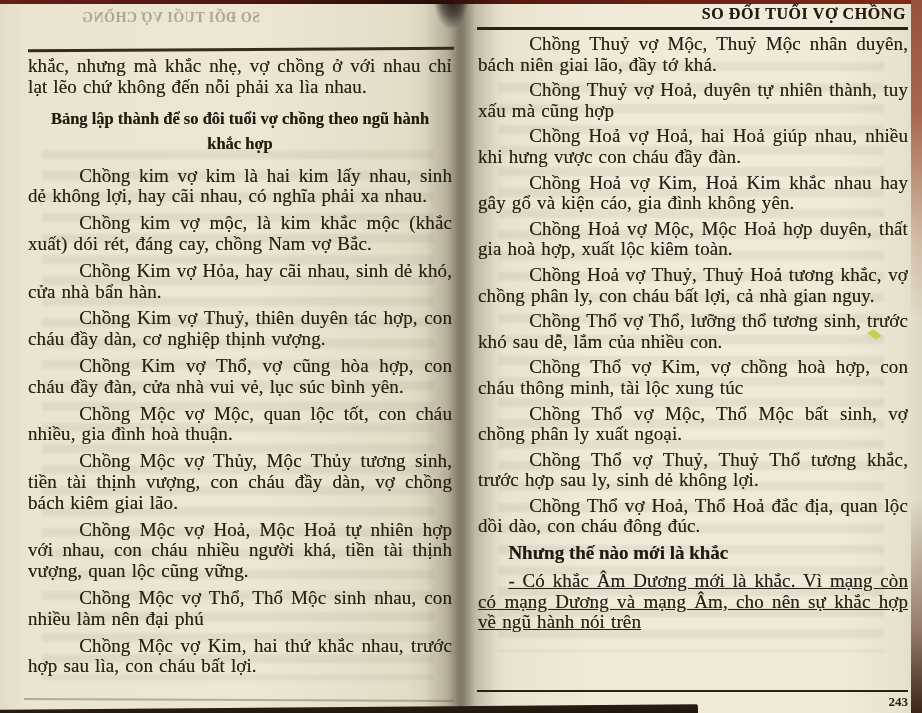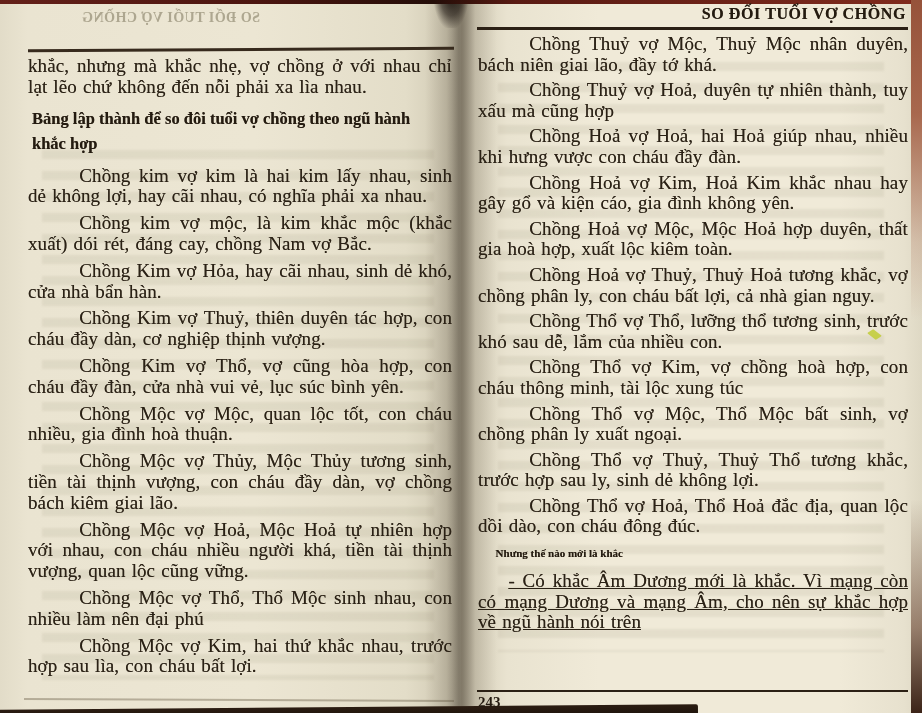--- a/index.html
+++ b/index.html
@@ -36,31 +36,31 @@
   .rule-left-bottom{left:24px;top:699px;width:430px;height:1.5px;background:rgba(100,88,66,.40);transform:rotate(0.25deg);}
   
   .leftcol{position:absolute;left:28px;top:56px;width:424px;color:#2a2115;}
   .rightcol{position:absolute;left:478px;top:34px;width:430px;color:#2a2115;}
   p.body{margin:0 0 6px 0;font-size:19px;line-height:20.8px;text-align:justify;
     text-indent:2.7em;word-spacing:1.2px;letter-spacing:.1px;
     text-shadow:0 0 .5px rgba(42,33,21,.55);}
   .rightcol p.body{margin-bottom:5px;line-height:20.6px;}
   p.noindent{text-indent:0;}
   .section-heading{margin:8px 4px 10px 4px;font-size:16.5px;line-height:25px;font-weight:bold;
-    color:#241b10;text-shadow:0 0 .6px rgba(36,27,16,.6);}
-  .sub-heading{margin:4px 0 7px 0;font-size:11px;line-height:22px;font-weight:bold;
+    text-align:center;color:#241b10;text-shadow:0 0 .6px rgba(36,27,16,.6);}
+  .sub-heading{margin:4px 0 7px 0;font-size:19px;line-height:22px;font-weight:bold;
     text-indent:1.6em;color:#241b10;text-shadow:0 0 .6px rgba(36,27,16,.6);}
   .running-header{position:absolute;left:478px;top:5px;width:428px;text-align:right;
     font-weight:bold;font-size:16px;letter-spacing:.6px;color:#241b10;
     text-shadow:0 0 .6px rgba(36,27,16,.6);}
   .bleed-header{position:absolute;left:30px;top:10px;width:230px;
     transform:scaleX(-1);font-weight:bold;font-size:14px;letter-spacing:.5px;
     color:rgba(122,114,90,.55);filter:blur(.4px);white-space:nowrap;}
-  .page-number{position:absolute;left:478px;top:694px;width:430px;text-align:left;
-    font-weight:bold;font-size:15px;color:#241a10;}
+  .page-number{position:absolute;left:478px;top:694px;width:430px;text-align:right;
+    font-weight:bold;font-size:13px;color:#241a10;}
   
   .ghost{position:absolute;pointer-events:none;filter:blur(1.1px);
     background:repeating-linear-gradient(180deg,rgba(112,102,78,.085) 0 9px,rgba(112,102,78,0) 9px 21px);}
   .ghost-left{left:42px;top:150px;width:392px;height:530px;}
   .ghost-right{left:498px;top:62px;width:386px;height:590px;}
   .highlight-mark{position:absolute;left:869px;top:331px;width:11px;height:7px;
     background:#c3cd3e;transform:rotate(38deg) skewX(-18deg);opacity:.9;border-radius:1px;}
 </style>
 </head>
 <body>

